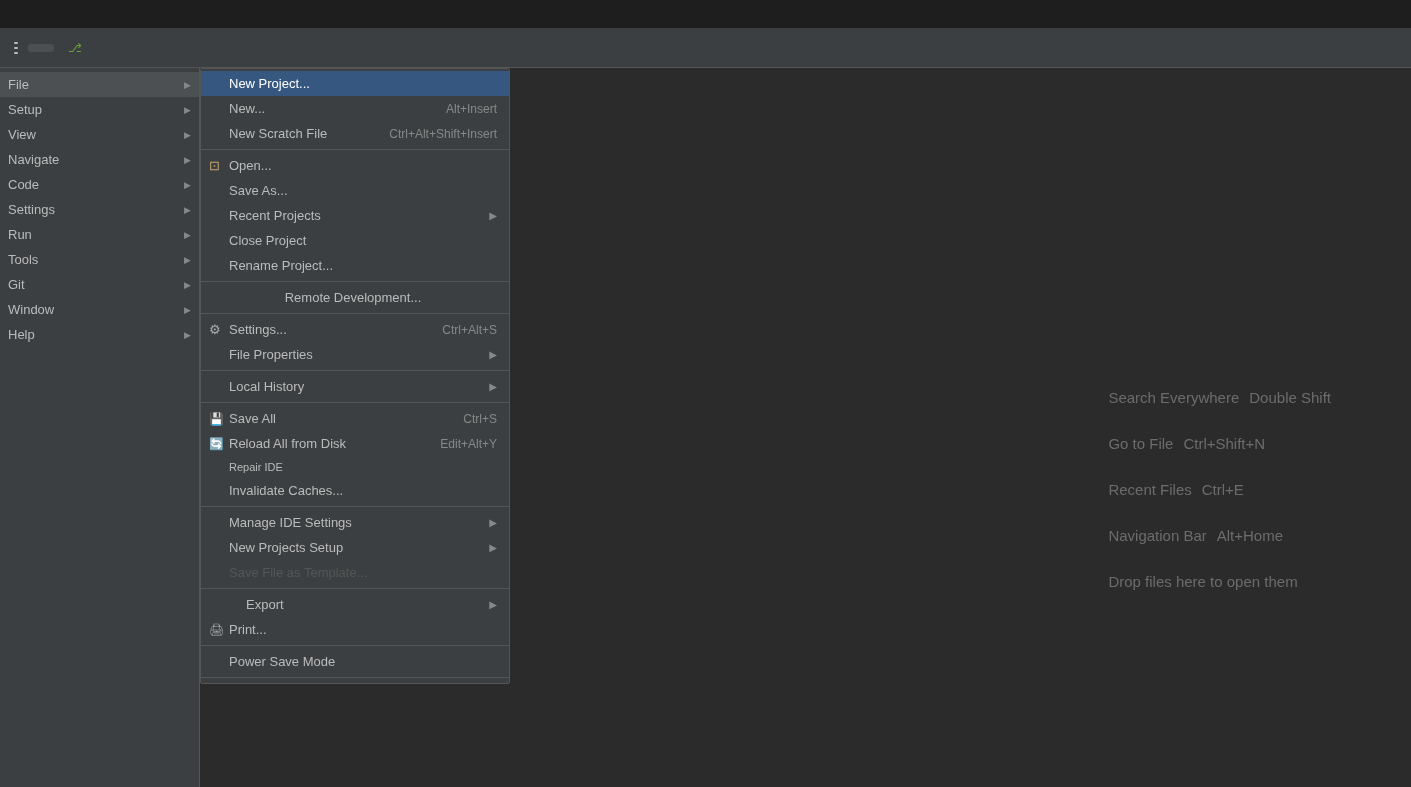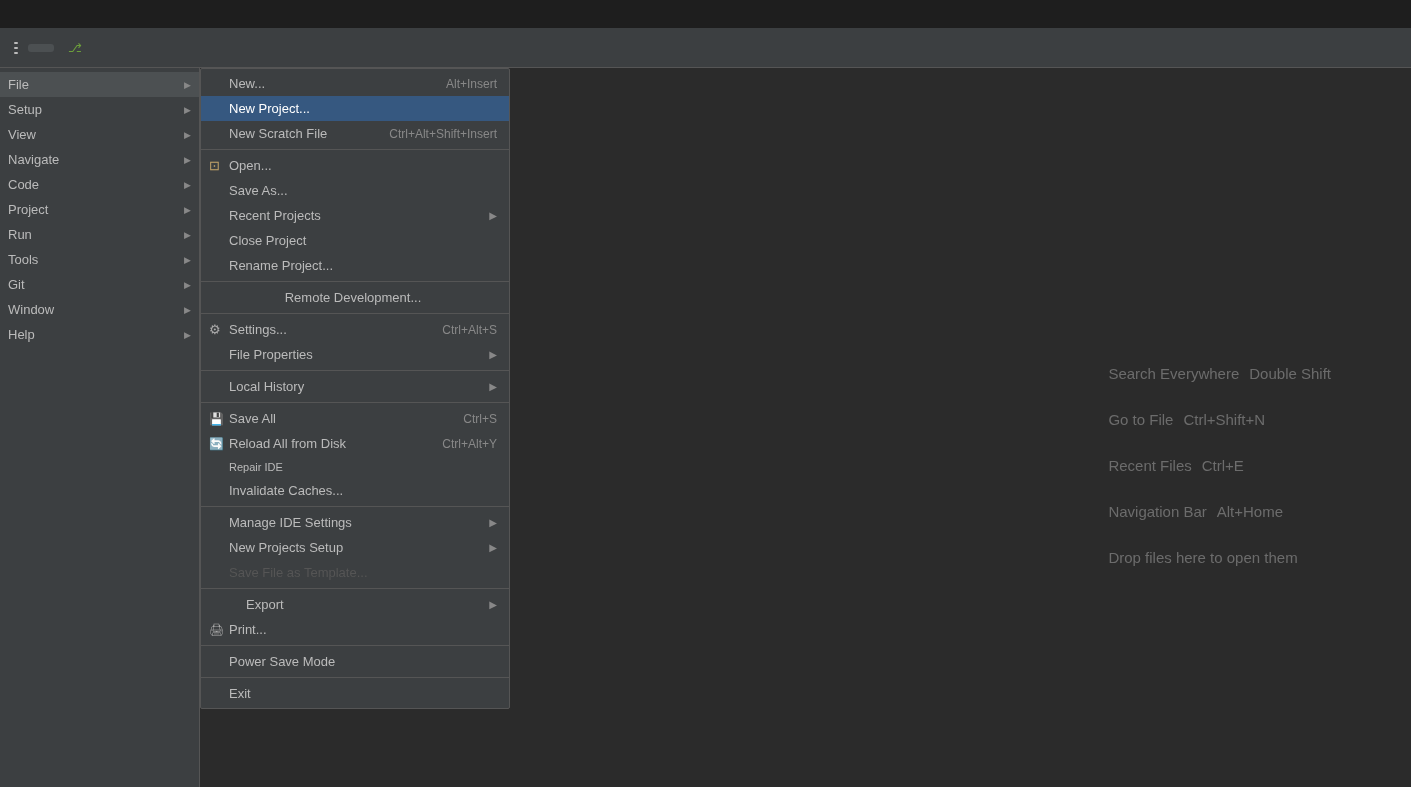--- a/index.html
+++ b/index.html
@@ -142,21 +142,21 @@
       </div>
       <div style="padding: 5px 8px; color: rgb(187, 187, 187); cursor: pointer; font-size: 13px; display: flex; align-items: center; justify-content: space-between; white-space: nowrap;">
         <span>Navigate</span>
         <span style="color: rgb(136, 136, 136); font-size: 9px; margin-left: 4px;">▶</span>
       </div>
       <div style="padding: 5px 8px; color: rgb(187, 187, 187); cursor: pointer; font-size: 13px; display: flex; align-items: center; justify-content: space-between; white-space: nowrap;">
         <span>Code</span>
         <span style="color: rgb(136, 136, 136); font-size: 9px; margin-left: 4px;">▶</span>
       </div>
       <div style="padding: 5px 8px; color: rgb(187, 187, 187); cursor: pointer; font-size: 13px; display: flex; align-items: center; justify-content: space-between; white-space: nowrap;">
-        <span>Project</span>
+        <span>Settings</span>
         <span style="color: rgb(136, 136, 136); font-size: 9px; margin-left: 4px;">▶</span>
       </div>
       <div style="padding: 5px 8px; color: rgb(187, 187, 187); cursor: pointer; font-size: 13px; display: flex; align-items: center; justify-content: space-between; white-space: nowrap;">
         <span>Run</span>
         <span style="color: rgb(136, 136, 136); font-size: 9px; margin-left: 4px;">▶</span>
       </div>
       <div style="padding: 5px 8px; color: rgb(187, 187, 187); cursor: pointer; font-size: 13px; display: flex; align-items: center; justify-content: space-between; white-space: nowrap;">
         <span>Tools</span>
         <span style="color: rgb(136, 136, 136); font-size: 9px; margin-left: 4px;">▶</span>
       </div>
@@ -169,29 +169,29 @@
         <span style="color: rgb(136, 136, 136); font-size: 9px; margin-left: 4px;">▶</span>
       </div>
       <div style="padding: 5px 8px; color: rgb(187, 187, 187); cursor: pointer; font-size: 13px; display: flex; align-items: center; justify-content: space-between; white-space: nowrap;">
         <span>Help</span>
         <span style="color: rgb(136, 136, 136); font-size: 9px; margin-left: 4px;">▶</span>
       </div>
     </div>
 
   <div id="file-col" style="position: absolute; left: 200px; top: 0px; width: 310px; background: rgb(60, 63, 65); border: 1px solid rgb(85, 85, 85); z-index: 102; border-radius: 2px; padding: 2px 0px; max-height: calc(719px); overflow-y: auto;">
 
-  <div style="padding: 5px 12px 5px 28px; cursor: pointer; color: rgb(187, 187, 187); display: flex; align-items: center; justify-content: space-between; white-space: nowrap; font-size: 13px; position: relative;">
+  <div style="padding: 5px 12px 5px 28px; cursor: pointer; display: flex; align-items: center; justify-content: space-between; white-space: nowrap; font-size: 13px; position: relative; background: rgb(54, 88, 128); color: rgb(255, 255, 255);">
+        <span>New Project...</span>
+        <span style="display: flex; align-items: center; gap: 6px; margin-left: 20px;"></span>
+      </div>
+      <div style="padding: 5px 12px 5px 28px; cursor: pointer; color: rgb(187, 187, 187); display: flex; align-items: center; justify-content: space-between; white-space: nowrap; font-size: 13px; position: relative;">
         <span>New...</span>
         <span style="display: flex; align-items: center; gap: 6px; margin-left: 20px;">
           <span style="color: rgb(136, 136, 136); font-size: 12px;">Alt+Insert</span>
         </span>
-      </div>
-      <div style="padding: 5px 12px 5px 28px; cursor: pointer; display: flex; align-items: center; justify-content: space-between; white-space: nowrap; font-size: 13px; position: relative; background: rgb(54, 88, 128); color: rgb(255, 255, 255);">
-        <span>New Project...</span>
-        <span style="display: flex; align-items: center; gap: 6px; margin-left: 20px;"></span>
       </div>
       <div style="padding: 5px 12px 5px 28px; cursor: pointer; color: rgb(187, 187, 187); display: flex; align-items: center; justify-content: space-between; white-space: nowrap; font-size: 13px; position: relative;">
         <span>New Scratch File</span>
         <span style="display: flex; align-items: center; gap: 6px; margin-left: 20px;">
           <span style="color: rgb(136, 136, 136); font-size: 12px;">Ctrl+Alt+Shift+Insert</span>
         </span>
       </div>
       <div style="height: 1px; background: rgb(85, 85, 85); margin: 3px 0px;"></div>
       <div style="padding: 5px 12px 5px 28px; cursor: pointer; color: rgb(187, 187, 187); display: flex; align-items: center; justify-content: space-between; white-space: nowrap; font-size: 13px; position: relative;">
         <span style="position: absolute; left: 8px; font-size: 13px; color: rgb(197, 165, 106);">⊡</span>
@@ -247,21 +247,21 @@
         <span style="position: absolute; left: 8px; font-size: 12px; color: rgb(170, 170, 170);">💾</span>
         <span>Save All</span>
         <span style="display: flex; align-items: center; gap: 6px; margin-left: 16px;">
           <span style="color: rgb(136, 136, 136); font-size: 12px;">Ctrl+S</span>
         </span>
       </div>
       <div style="padding: 5px 12px 5px 28px; cursor: pointer; color: rgb(187, 187, 187); display: flex; align-items: center; justify-content: space-between; white-space: nowrap; font-size: 13px; position: relative;">
         <span style="position: absolute; left: 8px; font-size: 12px; color: rgb(170, 170, 170);">🔄</span>
         <span>Reload All from Disk</span>
         <span style="display: flex; align-items: center; gap: 6px; margin-left: 20px;">
-          <span style="color: rgb(136, 136, 136); font-size: 12px;">Ctrl+Alt+Y</span>
+          <span style="color: rgb(136, 136, 136); font-size: 12px;">Edit+Alt+Y</span>
         </span>
       </div>
       <div style="padding: 5px 12px 5px 28px; cursor: pointer; color: rgb(187, 187, 187); display: flex; align-items: center; justify-content: space-between; white-space: nowrap; font-size: 11px; position: relative;">
         <span>Repair IDE</span>
         <span style="display: flex; align-items: center; gap: 6px; margin-left: 20px;"></span>
       </div>
       <div style="padding: 5px 12px 5px 28px; cursor: pointer; color: rgb(187, 187, 187); display: flex; align-items: center; justify-content: space-between; white-space: nowrap; font-size: 13px; position: relative;">
         <span>Invalidate Caches...</span>
         <span style="display: flex; align-items: center; gap: 6px; margin-left: 20px;"></span>
       </div>
@@ -293,28 +293,24 @@
         <span style="position: absolute; left: 8px; font-size: 12px; color: rgb(170, 170, 170);">🖨</span>
         <span>Print...</span>
         <span style="display: flex; align-items: center; gap: 6px; margin-left: 20px;"></span>
       </div>
       <div style="height: 1px; background: rgb(85, 85, 85); margin: 3px 0px;"></div>
       <div style="padding: 5px 12px 5px 28px; cursor: pointer; color: rgb(187, 187, 187); display: flex; align-items: center; justify-content: space-between; white-space: nowrap; font-size: 13px; position: relative;">
         <span>Power Save Mode</span>
         <span style="display: flex; align-items: center; gap: 6px; margin-left: 20px;"></span>
       </div>
       <div style="height: 1px; background: rgb(85, 85, 85); margin: 3px 0px;"></div>
-      <div style="padding: 5px 12px 5px 28px; cursor: pointer; color: rgb(187, 187, 187); display: flex; align-items: center; justify-content: space-between; white-space: nowrap; font-size: 13px; position: relative;">
-        <span>Exit</span>
-        <span style="display: flex; align-items: center; gap: 6px; margin-left: 20px;"></span>
-      </div>
     </div>
 
   <div id="editor-area" style="position: absolute; inset: 0px 0px 0px 510px; background: rgb(43, 43, 43);">
-    <div id="hints-panel" style="position: absolute; right: 80px; top: 288px; color: rgb(108, 108, 108); font-size: 14px;">
+    <div id="hints-panel" style="position: absolute; right: 80px; top: 312px; color: rgb(108, 108, 108); font-size: 14px;">
     <div style="display: flex; gap: 10px; align-items: baseline; margin-bottom: 10px;">
           <span style="color: rgb(108, 108, 108); font-size: 15px;">Search Everywhere</span>
           <span style="color: rgb(108, 108, 108); font-size: 15px;">Double Shift</span>
         </div>
         <div style="display: flex; gap: 10px; align-items: baseline; margin-bottom: 10px;">
           <span style="color: rgb(108, 108, 108); font-size: 15px;">Go to File</span>
           <span style="color: rgb(108, 108, 108); font-size: 15px;">Ctrl+Shift+N</span>
         </div>
         <div style="display: flex; gap: 10px; align-items: baseline; margin-bottom: 10px;">
           <span style="color: rgb(108, 108, 108); font-size: 15px;">Recent Files</span>

